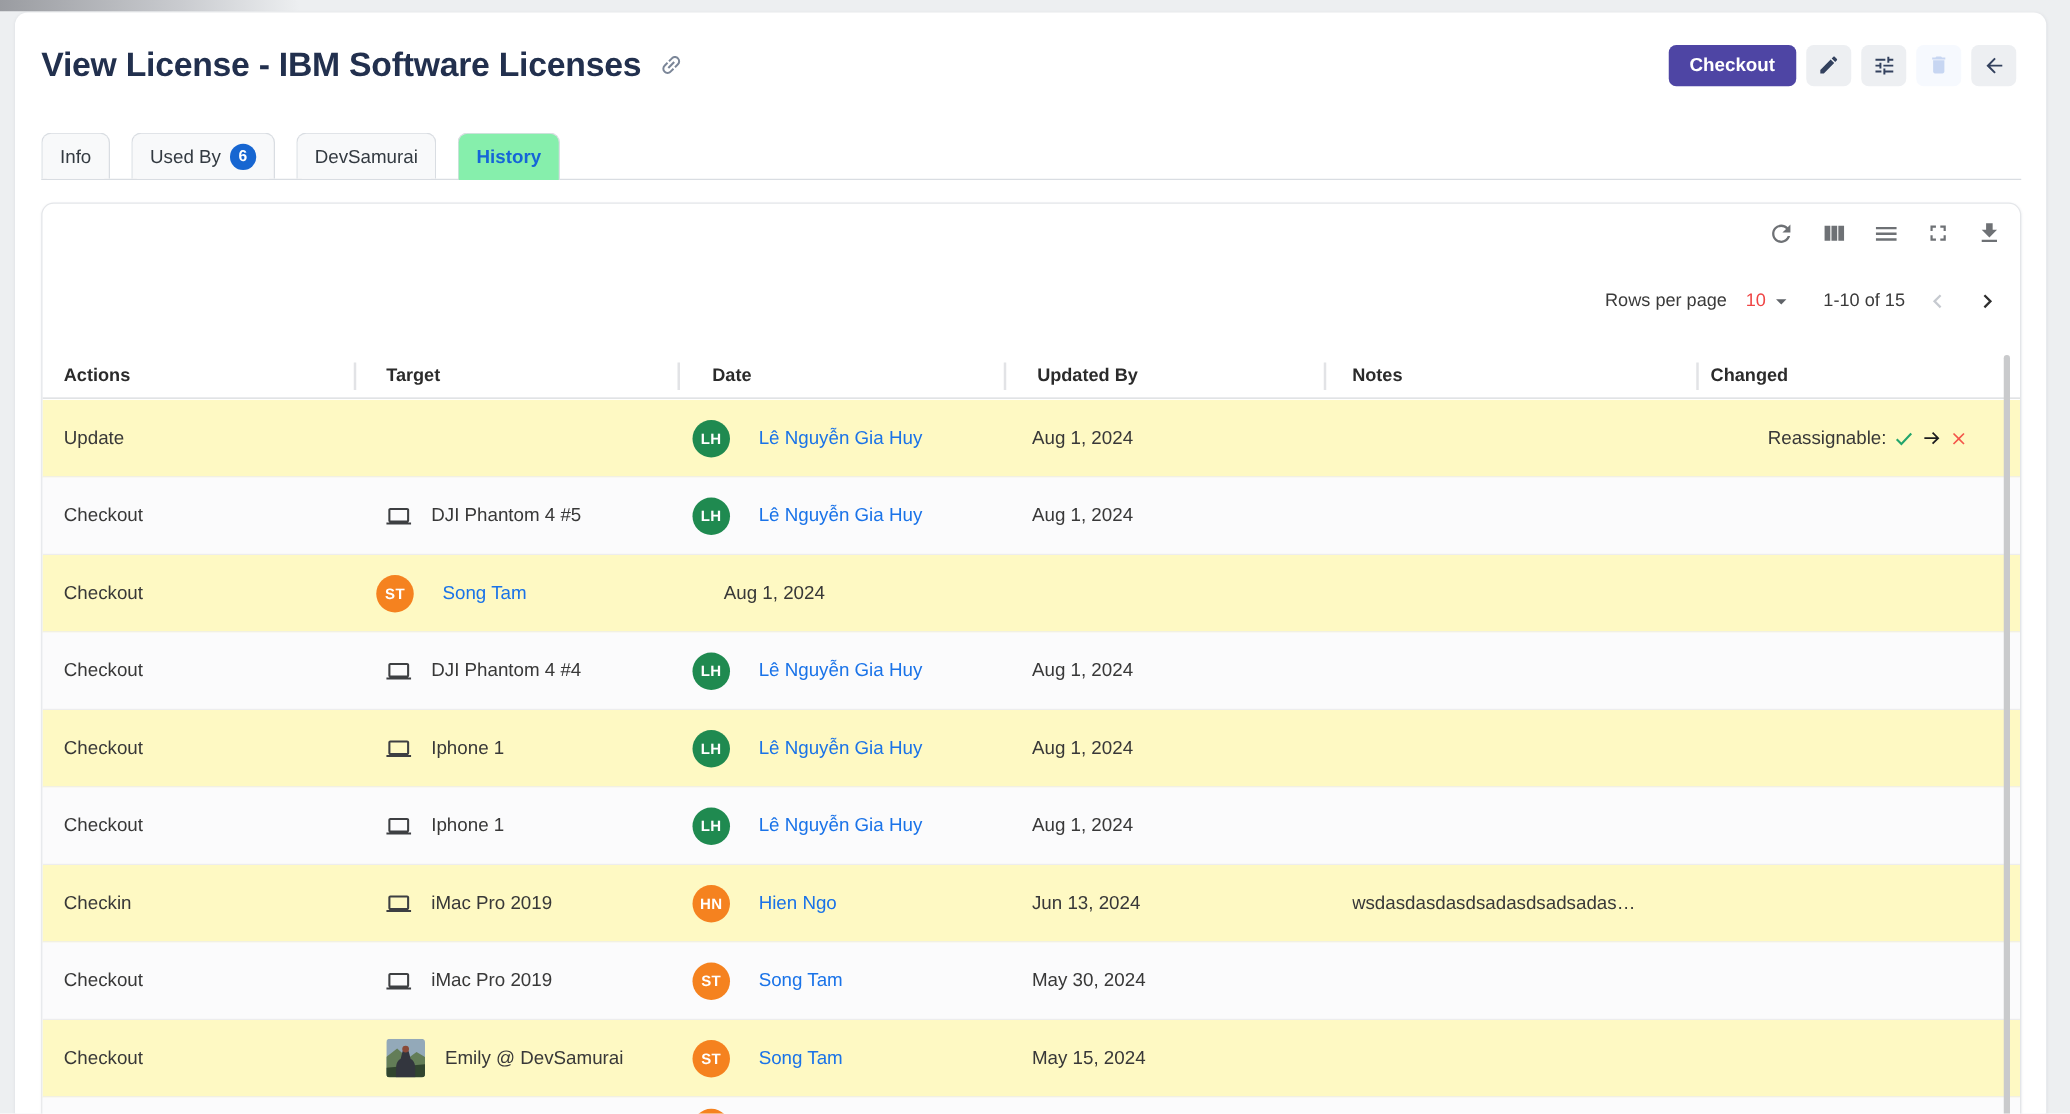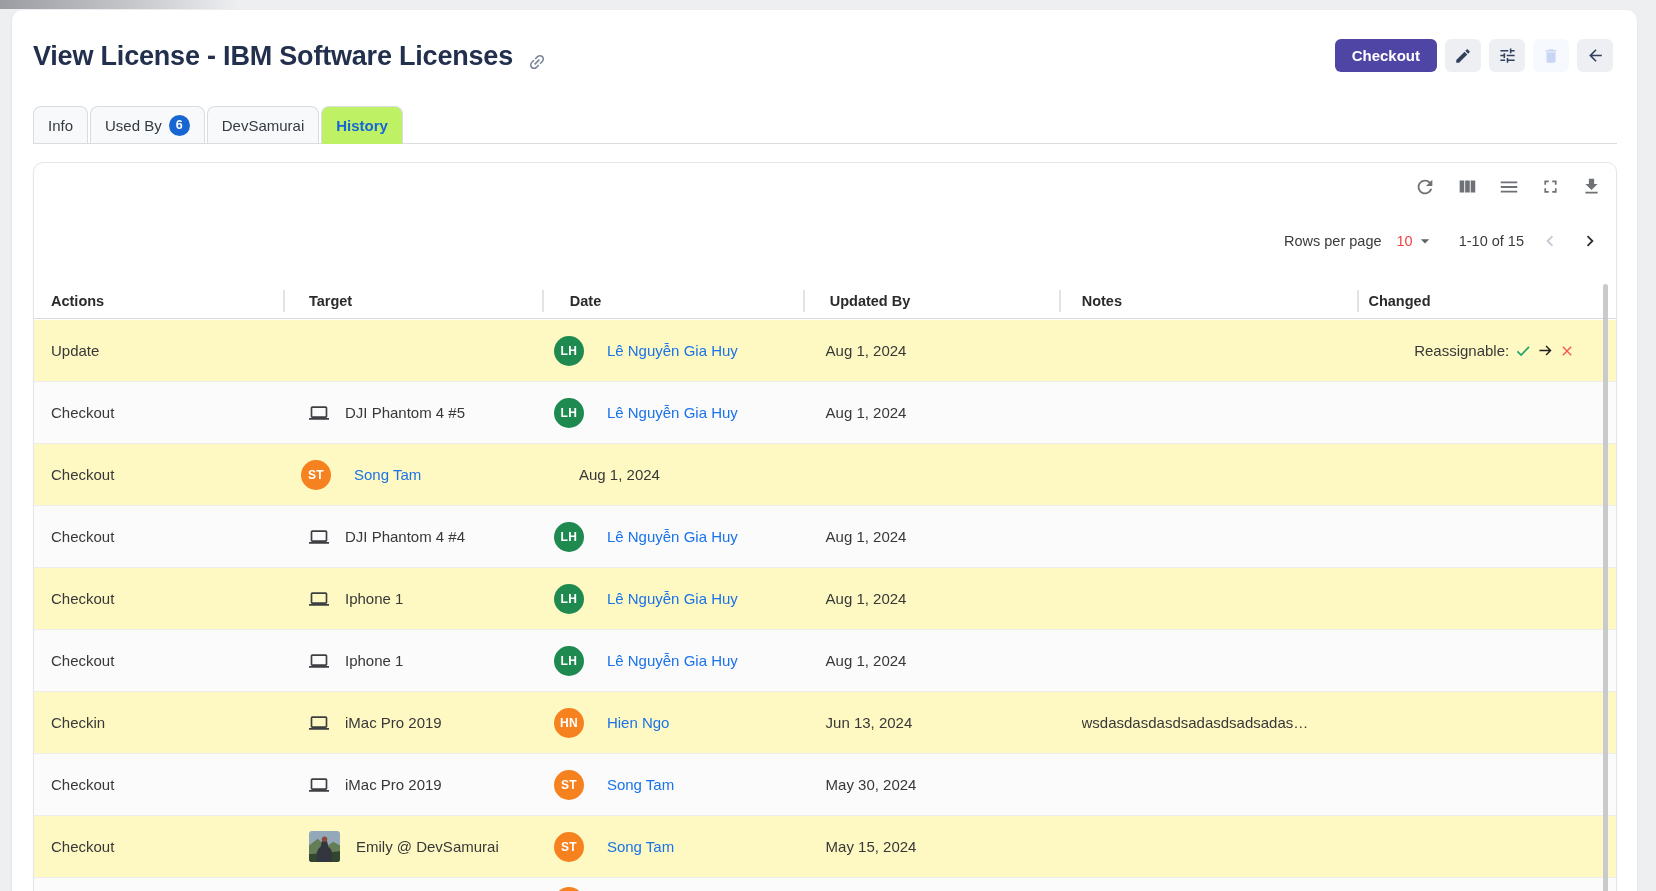--- a/index.html
+++ b/index.html
@@ -3,36 +3,36 @@
 <meta charset="utf-8">
 <style>
   html,body{margin:0;padding:0;}
   body{font-family:"Liberation Sans",sans-serif;}
   .viewport{position:relative;width:1656px;height:891px;background:#edeff1;overflow:hidden;}
   .edge-artifact{position:absolute;left:0;top:0;width:240px;height:9px;
     background:linear-gradient(to right,#9a9ca1,#c9cbcf 60%,rgba(237,239,241,0));border-top-right-radius:5px;}
   .outer-card{position:absolute;left:12px;top:10px;width:1625px;height:930px;background:#fff;
     border-radius:10px;box-shadow:0 1px 3px rgba(9,30,66,.08);}
   
-  .page-header{position:absolute;left:21px;right:24px;top:22px;height:40px;display:flex;align-items:flex-end;}
+  .page-header{position:absolute;left:21px;right:24px;top:22px;height:40px;display:flex;align-items:center;}
   .page-title{font-size:27px;font-weight:600;color:var(--title,#22304e);letter-spacing:-.2px;margin:0;}
   .link-icon{margin-left:14px;color:#7b8698;display:flex;cursor:pointer;}
   .header-actions{margin-left:auto;display:flex;gap:8px;align-items:center;}
   .btn-primary{height:33px;padding:0 17px;background:var(--accent,#4e45a4);color:#fff;border:none;
     border-radius:6px;font-size:15px;font-weight:600;font-family:inherit;cursor:pointer;}
   .icon-btn{width:36px;height:33px;background:#edeff2;border:none;border-radius:6px;display:flex;
     align-items:center;justify-content:center;color:var(--icon-navy,#33415e);cursor:pointer;}
   .icon-btn.disabled{background:#f6f9fe;color:var(--trash-disabled,#c7d6f2);cursor:default;}
   
   .tabs{position:absolute;left:21px;right:20px;top:96px;height:38px;display:flex;align-items:flex-end;
     border-bottom:1px solid #d9dde2;box-sizing:border-box;}
   .tab{height:37px;box-sizing:border-box;display:flex;align-items:center;gap:7px;padding:0 14px;
     background:#f8f9fa;border:1px solid #d9dde2;border-bottom:none;border-radius:8px 8px 0 0;
-    margin-right:2px;font-size:15px;font-weight:500;color:#333a41;cursor:pointer;text-align:center;}
-  .tab.active{background:#bef264;color:var(--tab-blue,#1565d8);font-weight:600;height:38px;margin-bottom:-1px;}
+    margin-right:17px;font-size:15px;font-weight:500;color:#333a41;cursor:pointer;text-align:center;}
+  .tab.active{background:#86efac;color:var(--tab-blue,#1565d8);font-weight:600;height:38px;margin-bottom:-1px;}
   .tab-badge{min-width:21px;height:21px;border-radius:50%;background:var(--badge,#1766d1);color:#fff;
     font-size:12.5px;font-weight:600;display:flex;align-items:center;justify-content:center;}
   
   .table-card{position:absolute;left:21px;top:152px;width:1584px;height:790px;background:#fff;
     border:1px solid #e4e6e9;border-radius:10px;box-shadow:0 1px 2px rgba(9,30,66,.06);box-sizing:border-box;overflow:hidden;}
   .toolbar{position:absolute;top:13px;right:14px;display:flex;gap:20px;color:#6e7175;}
   .toolbar .tool{display:flex;cursor:pointer;}
   .pager{position:absolute;top:64px;right:14px;height:28px;display:flex;align-items:center;
     font-size:14.5px;color:#3a3a3a;}
   .pager .rpp-label{margin-right:15px;}

